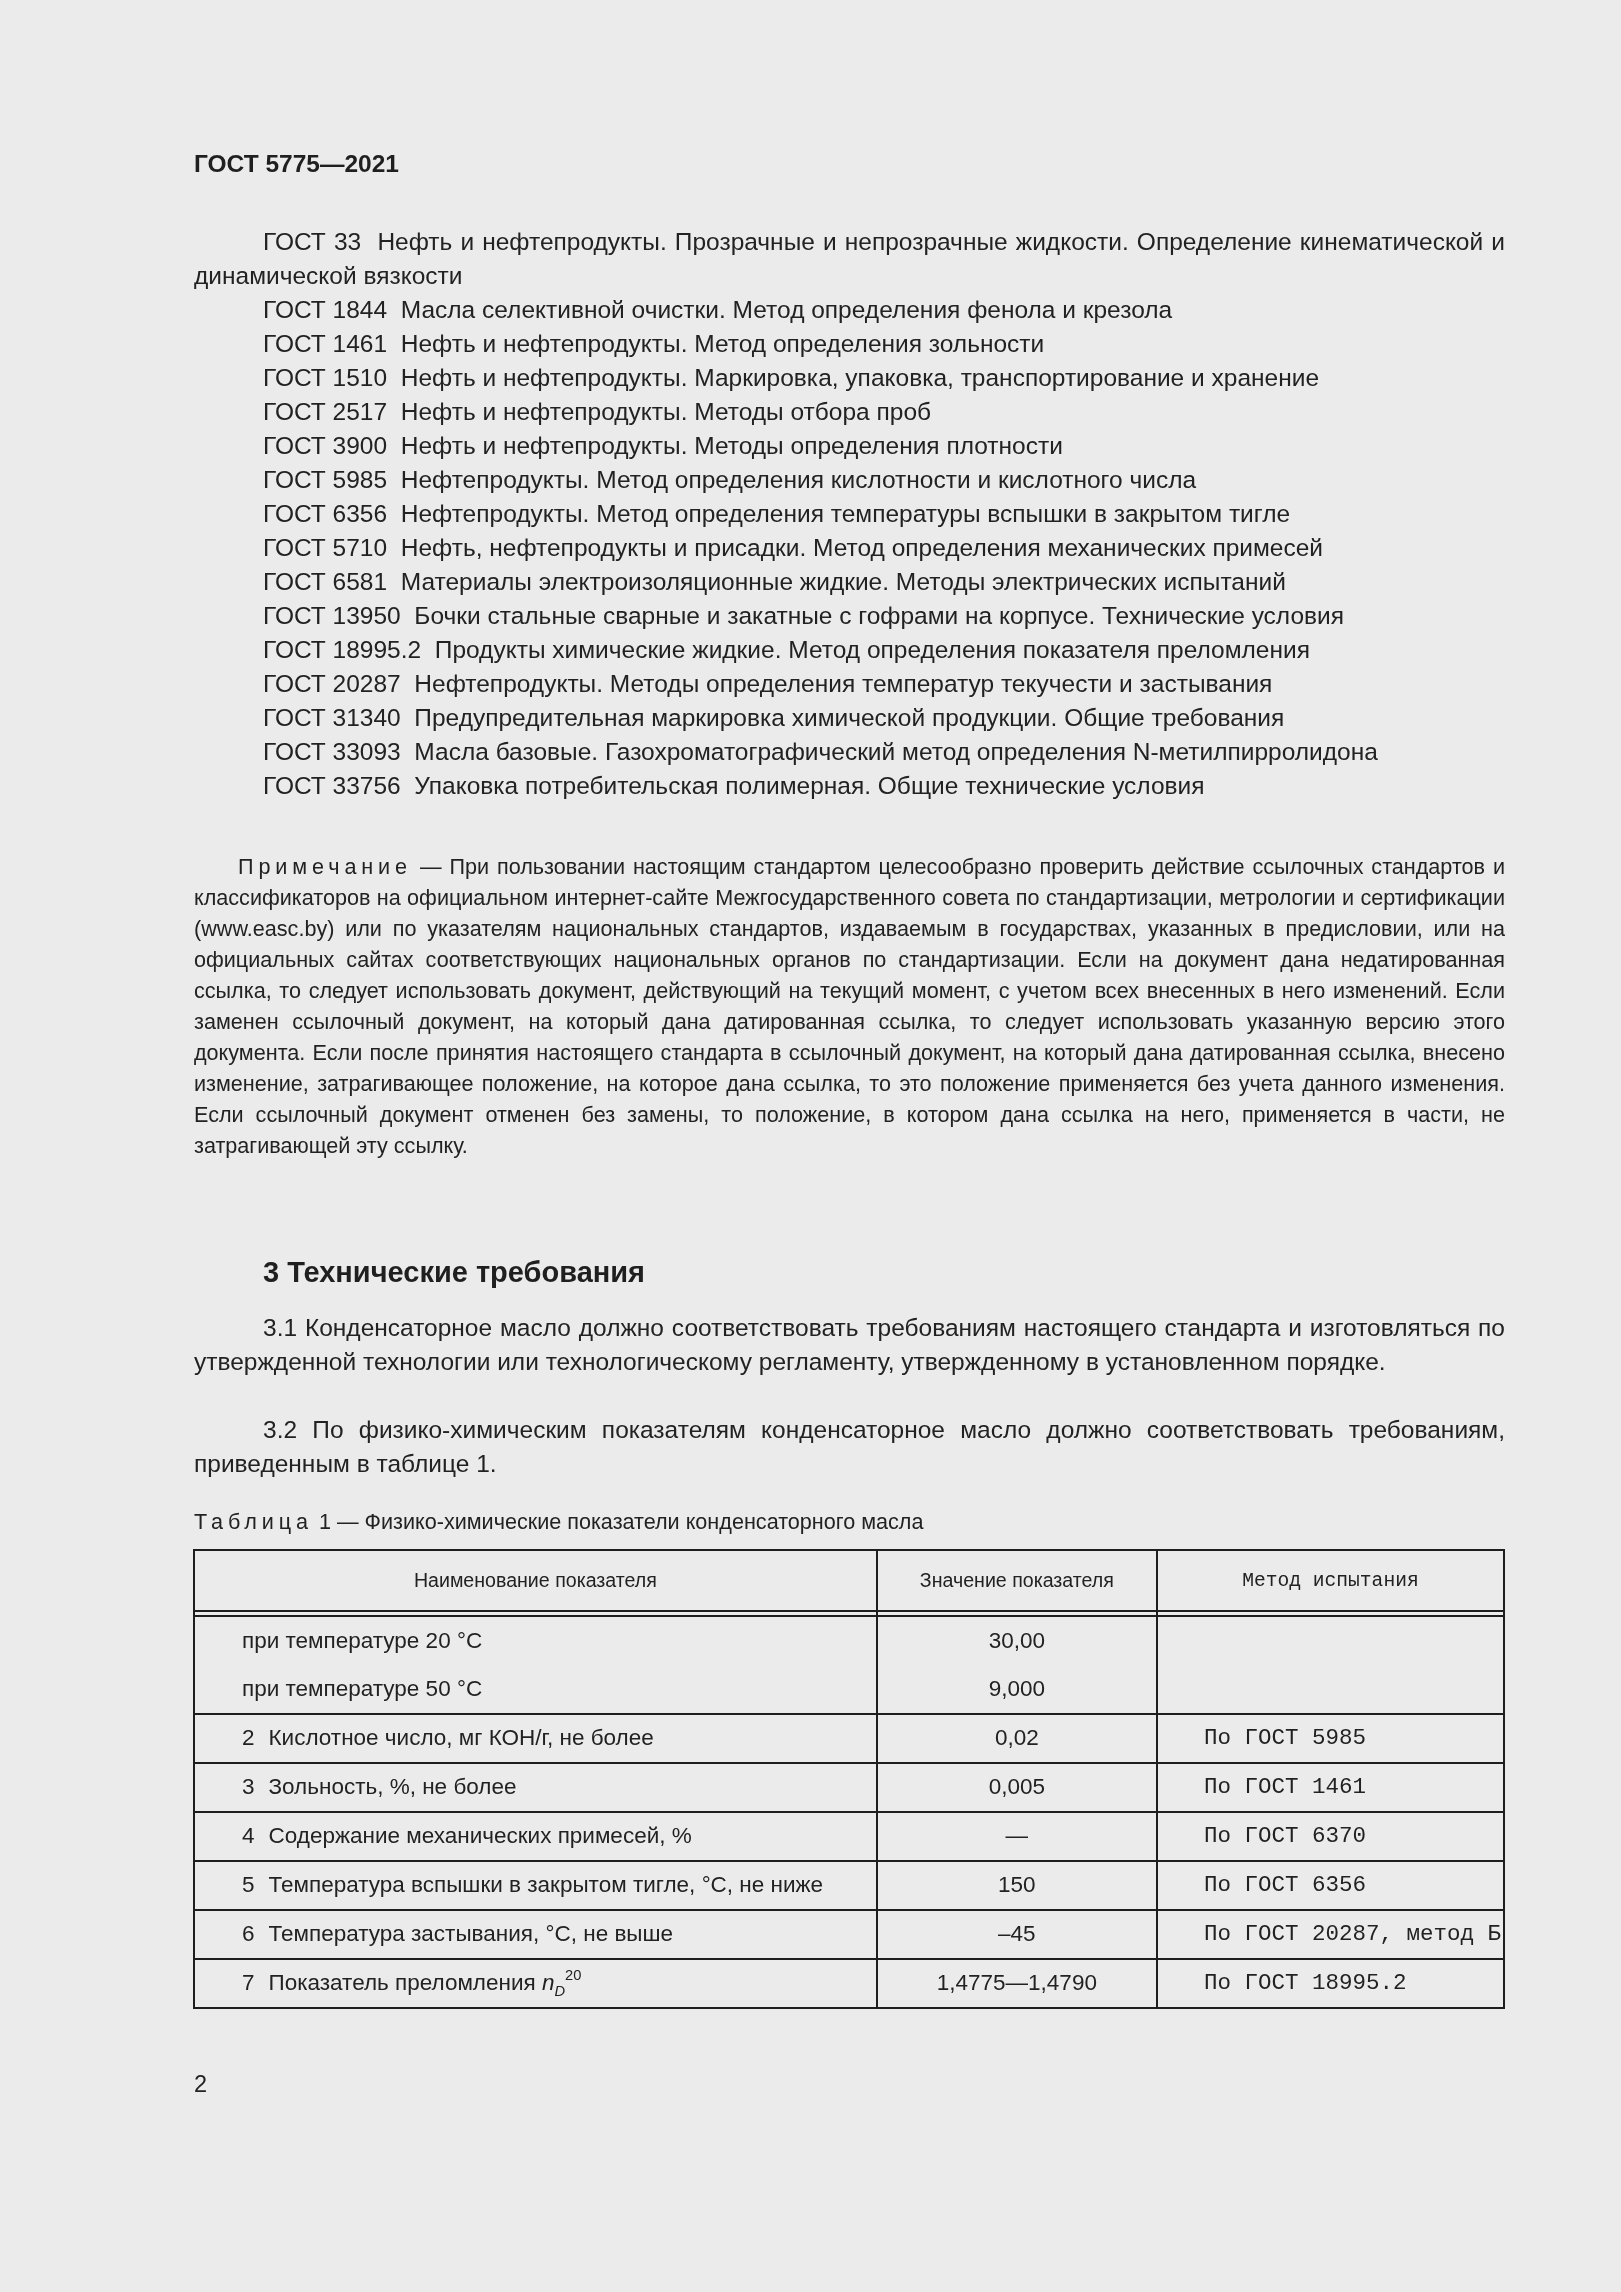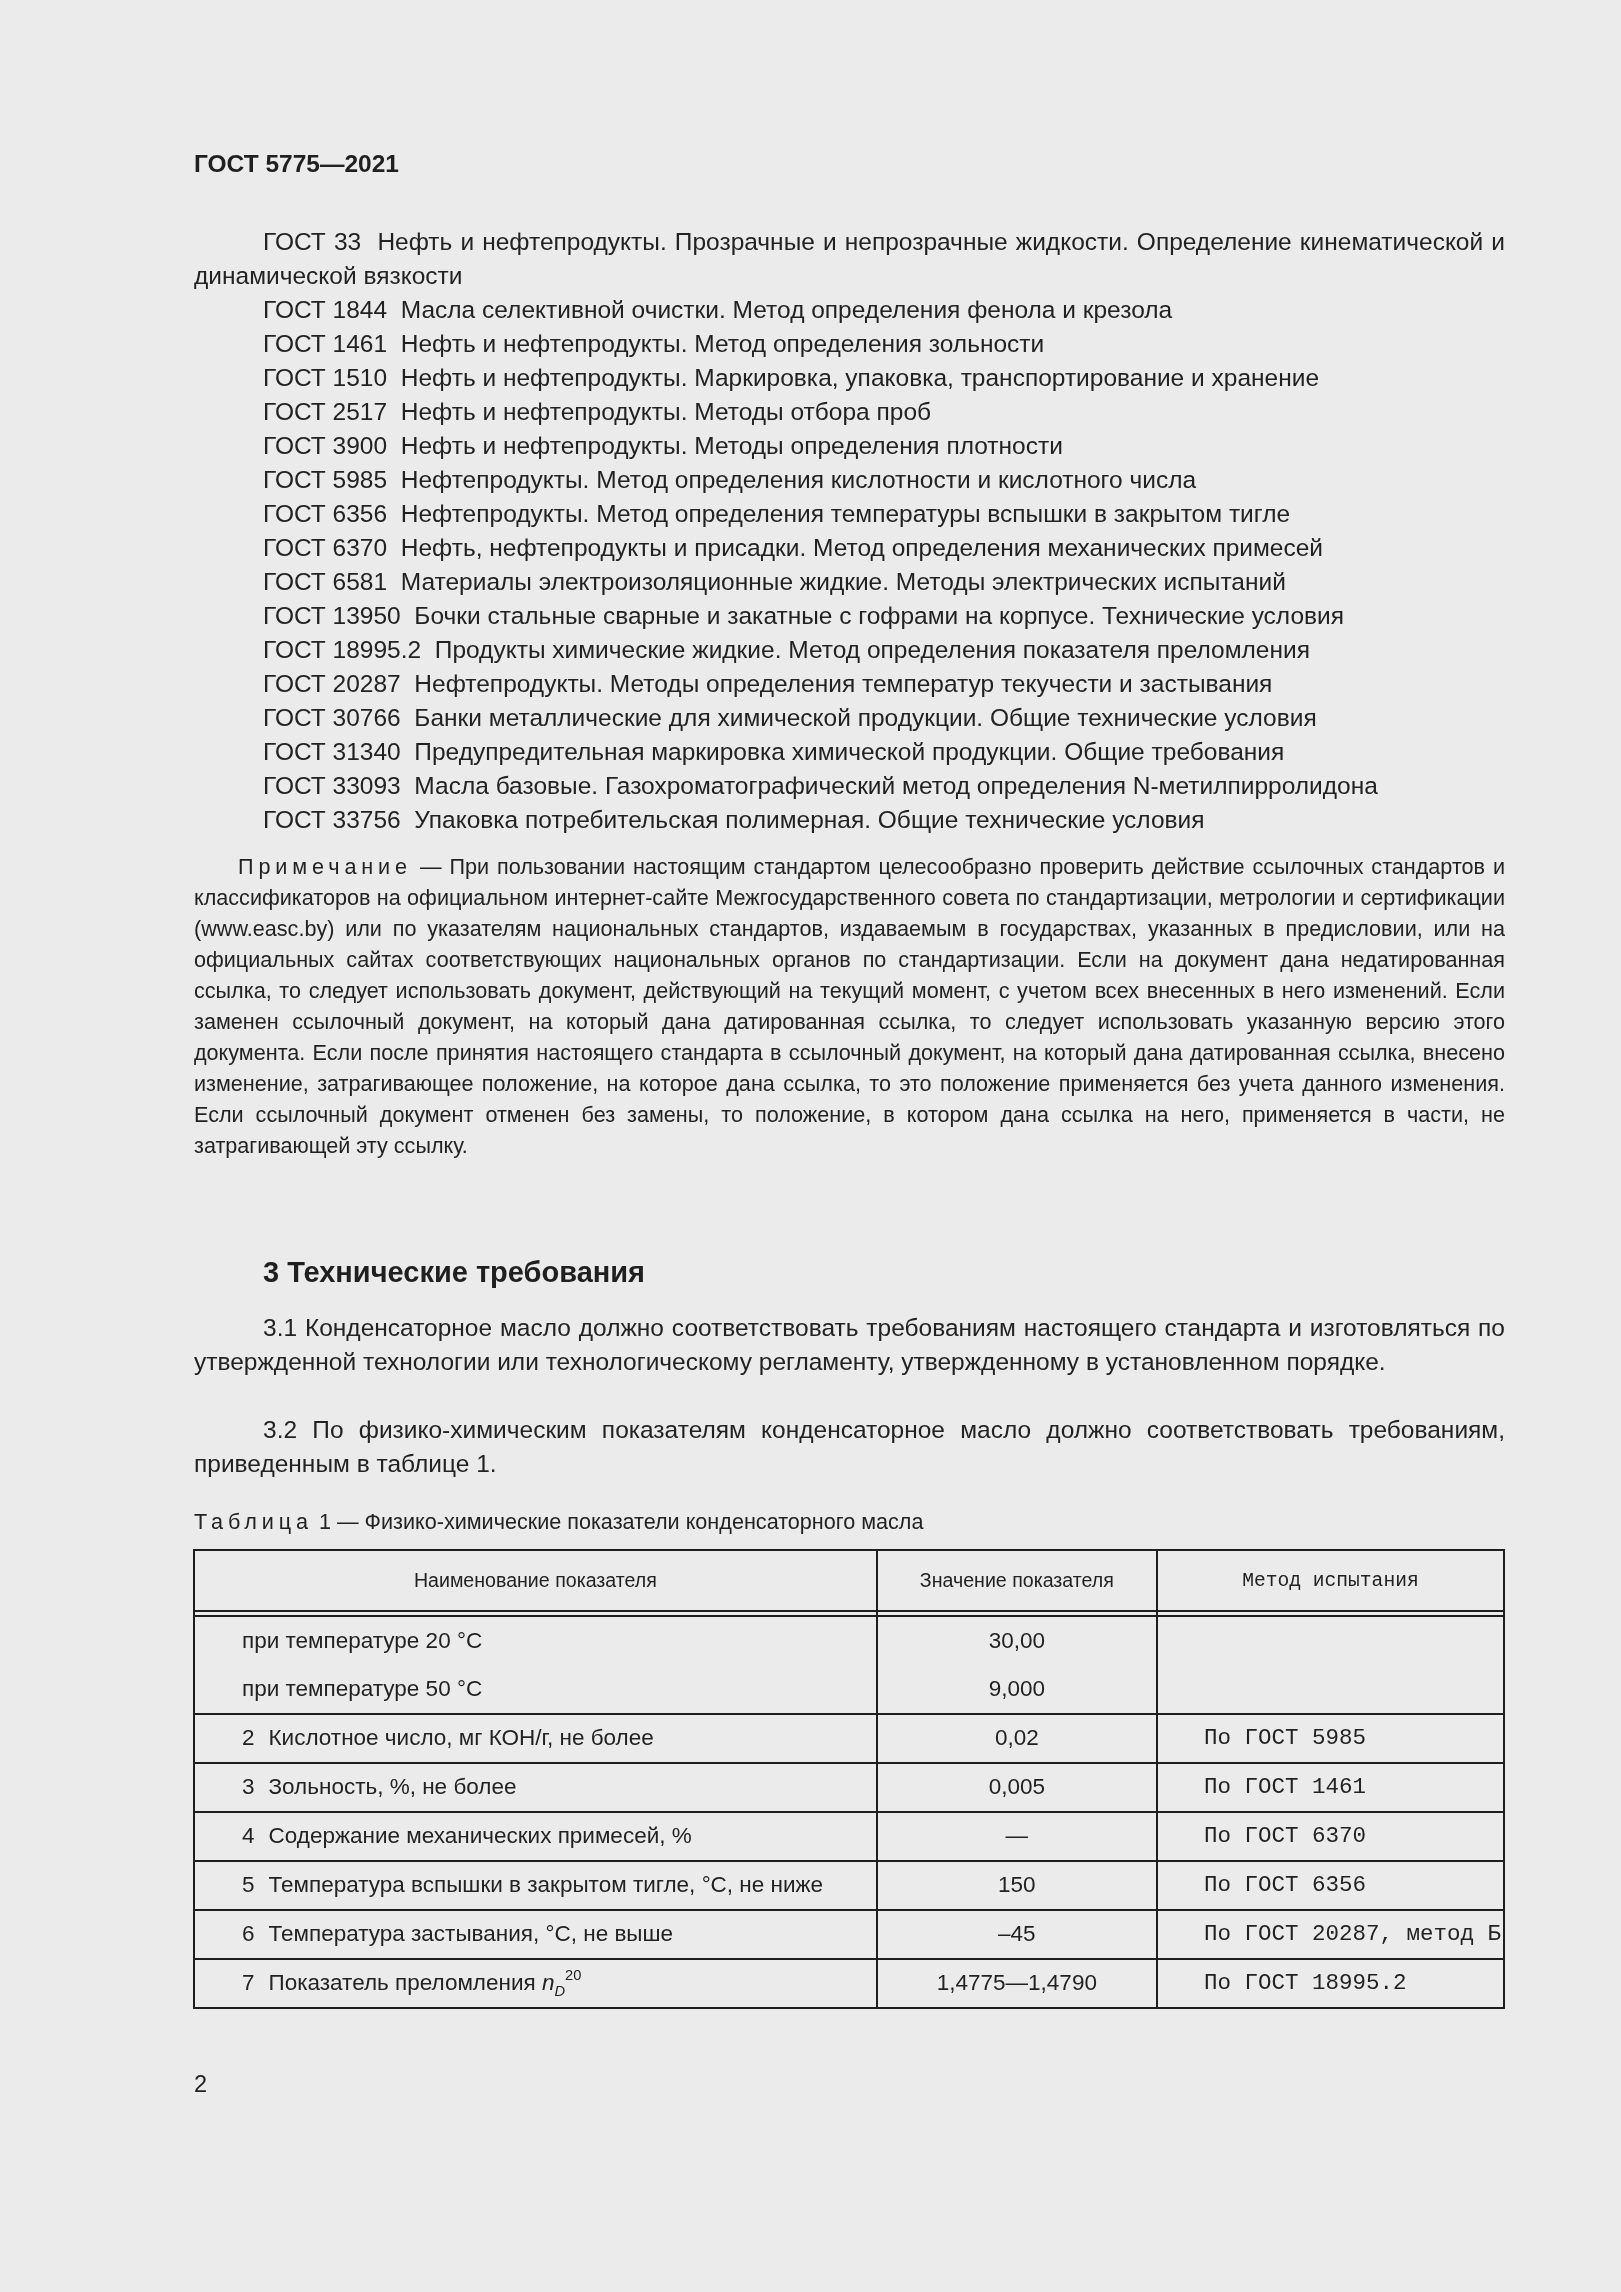--- a/index.html
+++ b/index.html
@@ -87,26 +87,25 @@
 
   <div class="refs">
     <p><span>ГОСТ 33</span>&nbsp; <span>Нефть и нефтепродукты. Прозрачные и непрозрачные жидкости. Определение кинематической и динамической вязкости</span></p>
     <p><span>ГОСТ 1844</span>&nbsp; <span>Масла селективной очистки. Метод определения фенола и крезола</span></p>
     <p><span>ГОСТ 1461</span>&nbsp; <span>Нефть и нефтепродукты. Метод определения зольности</span></p>
     <p><span>ГОСТ 1510</span>&nbsp; <span>Нефть и нефтепродукты. Маркировка, упаковка, транспортирование и хранение</span></p>
     <p><span>ГОСТ 2517</span>&nbsp; <span>Нефть и нефтепродукты. Методы отбора проб</span></p>
     <p><span>ГОСТ 3900</span>&nbsp; <span>Нефть и нефтепродукты. Методы определения плотности</span></p>
     <p><span>ГОСТ 5985</span>&nbsp; <span>Нефтепродукты. Метод определения кислотности и кислотного числа</span></p>
     <p><span>ГОСТ 6356</span>&nbsp; <span>Нефтепродукты. Метод определения температуры вспышки в закрытом тигле</span></p>
-    <p><span>ГОСТ 6370</span>&nbsp; <span>Нефть, нефтепродукты и присадки. Метод определения механических примесей</span></p>
+    <p><span>ГОСТ 5710</span>&nbsp; <span>Нефть, нефтепродукты и присадки. Метод определения механических примесей</span></p>
     <p><span>ГОСТ 6581</span>&nbsp; <span>Материалы электроизоляционные жидкие. Методы электрических испытаний</span></p>
     <p><span>ГОСТ 13950</span>&nbsp; <span>Бочки стальные сварные и закатные с гофрами на корпусе. Технические условия</span></p>
     <p><span>ГОСТ 18995.2</span>&nbsp; <span>Продукты химические жидкие. Метод определения показателя преломления</span></p>
     <p><span>ГОСТ 20287</span>&nbsp; <span>Нефтепродукты. Методы определения температур текучести и застывания</span></p>
-    <p><span>ГОСТ 30766</span>&nbsp; <span>Банки металлические для химической продукции. Общие технические условия</span></p>
     <p><span>ГОСТ 31340</span>&nbsp; <span>Предупредительная маркировка химической продукции. Общие требования</span></p>
     <p><span>ГОСТ 33093</span>&nbsp; <span>Масла базовые. Газохроматографический метод определения N-метилпирролидона</span></p>
     <p><span>ГОСТ 33756</span>&nbsp; <span>Упаковка потребительская полимерная. Общие технические условия</span></p>
   </div>
 
   <div class="note"><span class="note-label">Примечание</span> <span>— При пользовании настоящим стандартом целесообразно проверить действие ссылочных стандартов и классификаторов на официальном интернет-сайте Межгосударственного совета по стандартизации, метрологии и сертификации (www.easc.by) или по указателям национальных стандартов, издаваемым в государствах, указанных в предисловии, или на официальных сайтах соответствующих национальных органов по стандартизации. Если на документ дана недатированная ссылка, то следует использовать документ, действующий на текущий момент, с учетом всех внесенных в него изменений. Если заменен ссылочный документ, на который дана датированная ссылка, то следует использовать указанную версию этого документа. Если после принятия настоящего стандарта в ссылочный документ, на который дана датированная ссылка, внесено изменение, затрагивающее положение, на которое дана ссылка, то это положение применяется без учета данного изменения. Если ссылочный документ отменен без замены, то положение, в котором дана ссылка на него, применяется в части, не затрагивающей эту ссылку.</span></div>
 
   <div class="section-title">3  Технические требования</div>
 
   <p class="para p31">3.1  Конденсаторное масло должно соответствовать требованиям настоящего стандарта и изготовляться по утвержденной технологии или технологическому регламенту, утвержденному в установленном порядке.</p>

